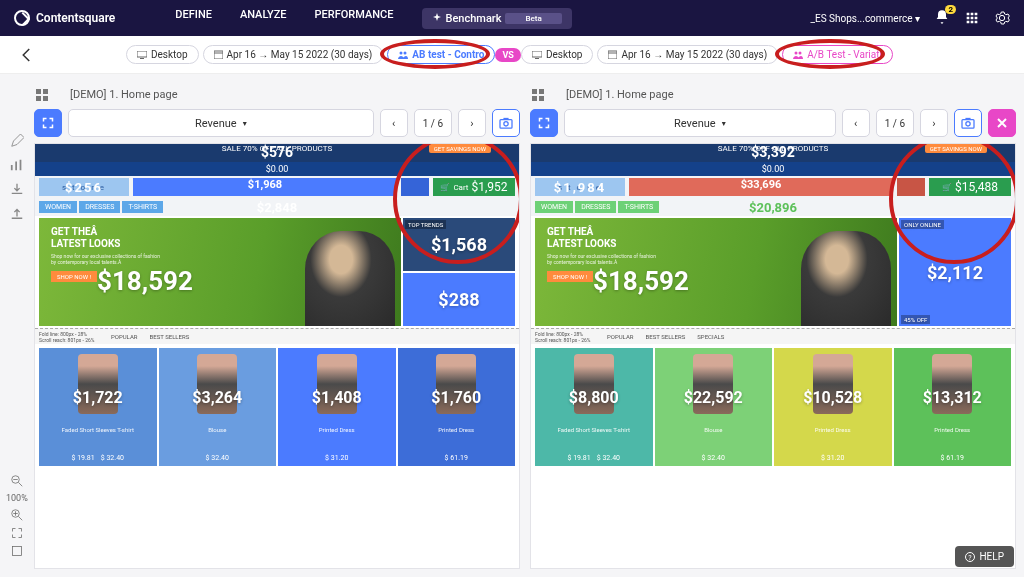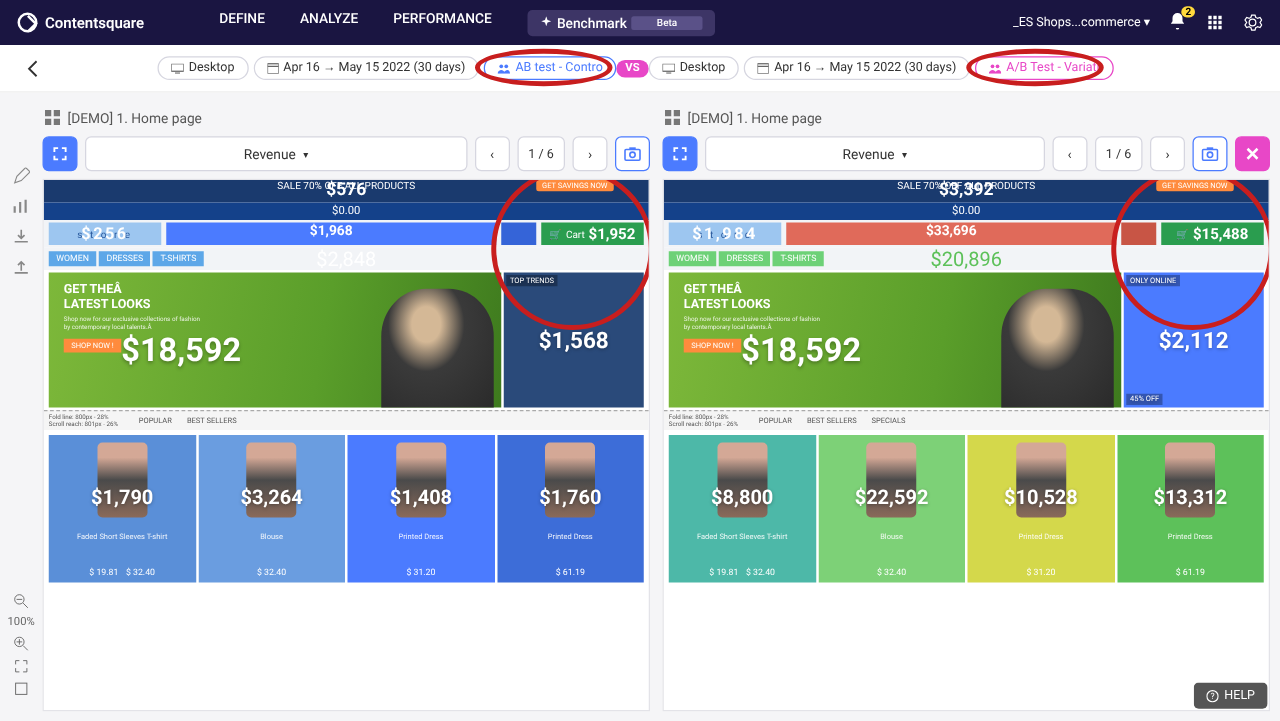--- a/index.html
+++ b/index.html
@@ -18,34 +18,34 @@
 .account { font-size: 10px; }
 .bell { position: relative; }
 .bell-badge { position: absolute; top: -4px; right: -6px; background: #ffd93d; color: #000; border-radius: 7px; font-size: 8px; padding: 0 3px; font-weight: 700; }
 .icon-btn { width: 16px; height: 16px; cursor: pointer; fill: #fff; }
 
 
 .filter-bar { height: 38px; background: #fff; display: flex; align-items: center; padding: 0 18px; gap: 0; border-bottom: 1px solid #eee; }
 .back-arrow { width: 18px; cursor: pointer; }
 .filter-group { display: flex; align-items: center; gap: 4px; }
 .chip { border: 1px solid #d6d6e0; background: #fff; border-radius: 14px; padding: 3px 10px; font-size: 10px; display: flex; align-items: center; gap: 4px; cursor: pointer; }
-.chip-blue { border-color: #4b7bff; color: #4b7bff; }
+.chip-blue { border-color: #4b7bff; color: #4b7bff; font-weight: bold; }
 .chip-pink { border-color: #e847c7; color: #e847c7; }
 .vs-badge { background: #e847c7; color: #fff; border-radius: 10px; padding: 2px 7px; font-size: 9px; font-weight: 700; }
 
 
 .main { display: flex; position: relative; height: calc(100% - 74px); }
 .side-tools { width: 34px; display: flex; flex-direction: column; align-items: center; gap: 10px; padding-top: 60px; color: #888; }
 .side-tools .tool { width: 14px; height: 14px; cursor: pointer; }
 .zoom-controls { position: absolute; left: 6px; bottom: 20px; display: flex; flex-direction: column; align-items: center; gap: 6px; font-size: 9px; color: #666; }
 .zoom-controls .tool { cursor: pointer; }
 
 .panels { flex: 1; display: flex; gap: 10px; padding: 8px 8px 8px 0; }
 .panel { flex: 1; display: flex; flex-direction: column; }
-.panel-title { display: flex; align-items: flex-start; gap: 6px; font-size: 11px; padding: 6px 2px 8px; color: #555; }
+.panel-title { display: flex; align-items: center; gap: 22px; font-size: 11px; padding: 6px 2px 8px; color: #555; }
 .grid-icon { width: 12px; height: 12px; }
 
 .panel-controls { display: flex; align-items: center; gap: 6px; margin-bottom: 6px; }
 .ctrl-btn { border: 1px solid #d6d6e0; background: #fff; border-radius: 5px; height: 28px; display: flex; align-items: center; justify-content: center; cursor: pointer; }
 .fullscreen-btn { width: 28px; background: #4b7bff; border-color: #4b7bff; }
 .fullscreen-btn svg { fill: #fff; }
 .metric-select { flex: 1; font-size: 11px; padding: 0 10px; gap: 6px; }
 .pager { font-size: 10px; padding: 0 8px; }
 .arrow-btn { width: 28px; }
 .camera-btn { width: 28px; border-color: #4b7bff; }
@@ -60,26 +60,26 @@
 .hm-banner-btn { position: absolute; right: 28px; background: #ff8b3d; padding: 1px 5px; font-size: 6px; border-radius: 2px; }
 .hm-subbar { height: 14px; background: #14418a; display: flex; align-items: center; justify-content: center; color: #fff; font-size: 9px; position: relative; }
 .hm-store-row { height: 22px; display: flex; align-items: center; padding: 0 4px; gap: 4px; background: #f2f4f7; }
 .store-logo { background: #9dc6f0; height: 18px; flex: 0 0 90px; display: flex; align-items: center; justify-content: center; font-size: 8px; color: #2a5a9e; letter-spacing: 2px; position: relative; }
 .store-logo .ov { position: absolute; color: #fff; font-weight: 700; font-size: 13px; }
 .search-box { flex: 1; height: 18px; background: #4b7bff; position: relative; display: flex; align-items: flex-start; justify-content: center; }
 .search-box.v2 { background: #e06a5a; }
 .search-box .ov { color: #fff; font-weight: 700; font-size: 11px; }
 .search-extra { width: 28px; height: 18px; background: #3564d8; }
 .cart-box { width: 82px; height: 18px; background: #2a9d4f; display: flex; align-items: center; justify-content: center; color: #fff; font-size: 8px; gap: 3px; position: relative; }
-.cart-box .ov { font-weight: 700; font-size: 12px; }
+.cart-box .ov { font-weight: 400; font-size: 12px; }
 
 .hm-tabs { height: 18px; display: flex; align-items: center; gap: 2px; padding: 0 4px; background: #f2f4f7; position: relative; }
 .hm-tab { background: #5da7e8; color: #fff; font-size: 7px; padding: 2px 6px; }
 .hm-tab.v2 { background: #6dd177; }
-.tabs-overlay { position: absolute; left: 50%; transform: translateX(-50%); color: #fff; font-weight: 400; font-size: 16px; }
+.tabs-overlay { position: absolute; left: 50%; transform: translateX(-50%); color: #fff; font-weight: 700; font-size: 13px; }
 
 .hm-hero { display: flex; gap: 2px; padding: 2px 4px; }
 .hero-main { flex: 1; height: 108px; background: linear-gradient(100deg, #7db83a 0%, #5a9e2a 60%, #3e7a1e 100%); position: relative; color: #fff; padding: 8px 12px; }
 .hero-title { font-size: 10px; font-weight: 700; line-height: 1.2; }
 .hero-sub { font-size: 5px; margin-top: 3px; opacity: 0.85; max-width: 110px; }
 .hero-btn { background: #ff8b3d; color: #fff; font-size: 6px; padding: 2px 6px; display: inline-block; margin-top: 6px; }
 .hero-person { position: absolute; right: 6px; bottom: 0; width: 90px; height: 95px; background: radial-gradient(ellipse at 40% 30%, #d4b896 15%, #3a3a3a 40%, #2a2a2a 100%); border-radius: 40% 40% 0 0; }
 .hero-value { position: absolute; font-weight: 700; font-size: 26px; color: #fff; left: 58px; top: 48px; text-shadow: 0 1px 3px rgba(0,0,0,0.3); }
 
 .hero-side { width: 112px; display: flex; flex-direction: column; gap: 2px; }
@@ -308,34 +308,37 @@
             <div class="hero-sub">Shop now for our exclusive collections of fashion by contemporary local talents.Â</div>
             <span class="hero-btn">SHOP NOW !</span>
             <div class="hero-person"></div>
             <div class="hero-value">$18,592</div>
           </div>
           <div class="hero-side">
             <div class="side-box sb-blue-dark">
               <span class="side-label tl">TOP TRENDS</span>
               <span>$1,568</span>
             </div>
+            <div class="side-box sb-blue">
+              <span>$288</span>
+            </div>
           </div>
           <span class="red-circle" style="width:130px;height:130px;right:-4px;top:-10px"></span>
         </div>
         <div class="hm-strip">
           <span class="strip-left" style="white-space:pre-line">Fold line: 800px - 28%
 Scroll reach: 801px - 26%</span>
           <span>POPULAR</span>
           <span>BEST SELLERS</span>
           <span></span>
         </div>
         <div class="hm-products">
           <div class="product p-blue1">
               <div class="product-img"></div>
-              <div class="product-value">$1,790</div>
+              <div class="product-value">$1,722</div>
               <div class="product-name">Faded Short Sleeves T-shirt</div>
               <div class="product-prices">
                 <span>$ 19.81</span>
                 <span>$ 32.40</span>
               </div>
             </div>
           <div class="product p-blue2">
               <div class="product-img"></div>
               <div class="product-value">$3,264</div>
               <div class="product-name">Blouse</div>

